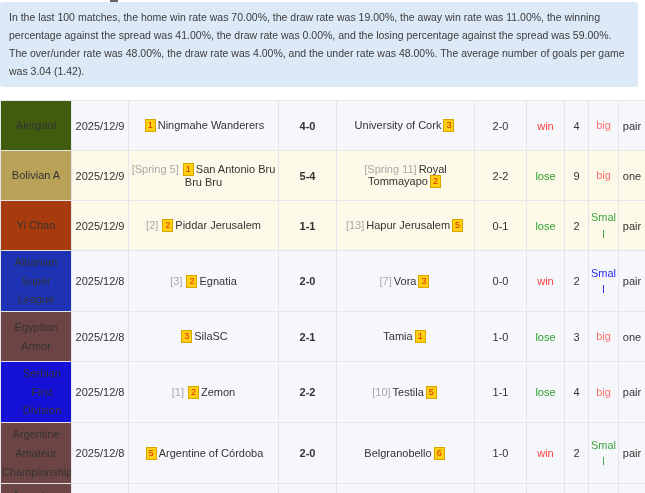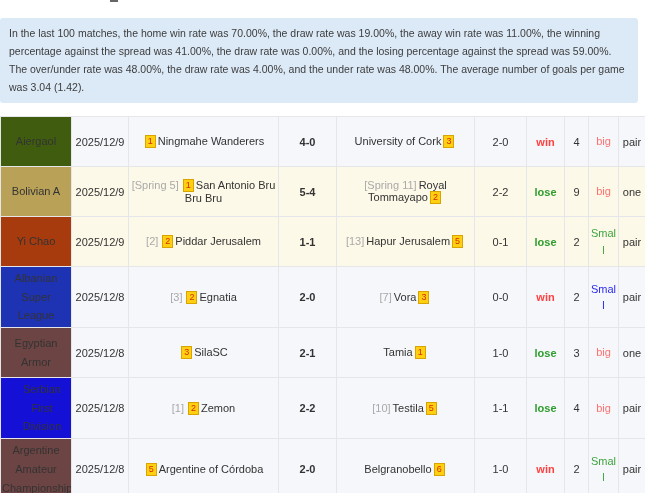--- a/index.html
+++ b/index.html
@@ -8,21 +8,21 @@
     background: #ffffff;
     font-family: "Liberation Sans", sans-serif;
     overflow: hidden;
     position: relative;
   }
   .top-dash {
     position: absolute; left: 110px; top: 0;
     width: 8px; height: 2px; background: #666;
   }
   .summary {
-    margin: 18px 7px 0 0;
+    margin: 2px 7px 0 0;
     background: #dcE9f6;
     background: #dce9f6;
     border-radius: 3px;
     padding: 6px 10px 7px 9px;
     font-size: 10.5px;
     line-height: 18px;
     color: #3c3c3c;
   }
   table.match-table {
     margin-top: 13px;
@@ -57,21 +57,21 @@
     border: 1px solid #d9a400;
     color: #d92b00;
     font-size: 9px;
     line-height: 11px;
     text-align: center;
     vertical-align: 1px;
     margin: 0 2px;
   }
   td.c-score { color: #ff2d05; font-weight: bold; }
   td.c-half { color: #333; }
-  td.c-result { font-weight: bold; }
+  td.c-result { font-weight: normal; }
   td.c-size { word-break: break-all; line-height: 1.5; }
   td.c-parity { color: #333; }
 </style>
 </head>
 <body>
 
 <div class="top-dash"></div>
 
 <div class="summary">
   <span>In the last 100 matches, the home win rate was 70.00%, the draw rate was 19.00%, the away win rate was 11.00%, the winning percentage against the spread was 41.00%, the draw rate was 0.00%, and the losing percentage against the spread was 59.00%. The over/under rate was 48.00%, the draw rate was 4.00%, and the under rate was 48.00%. The average number of goals per game was 3.04 (1.42).</span>

